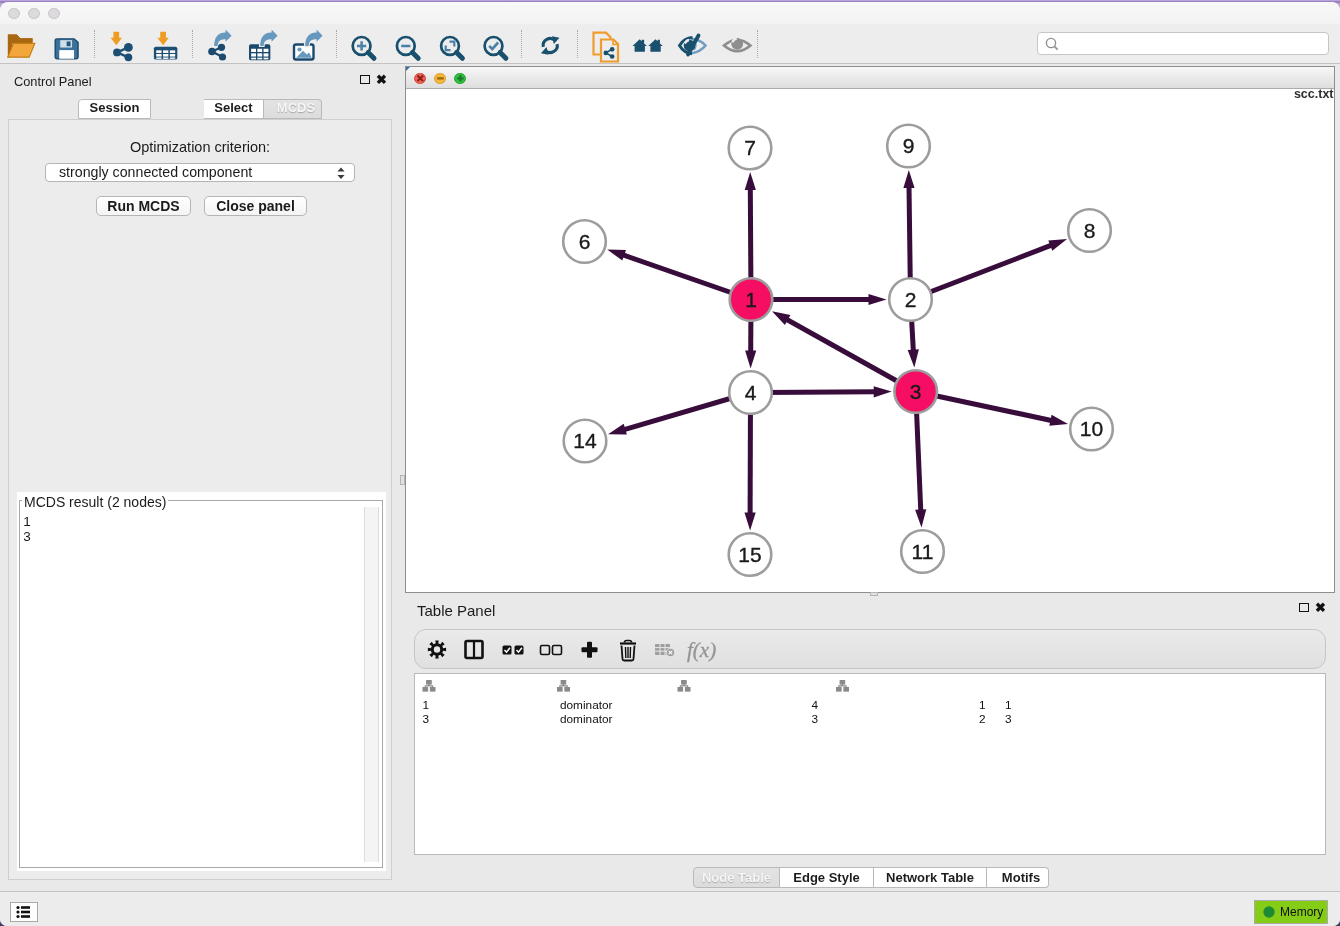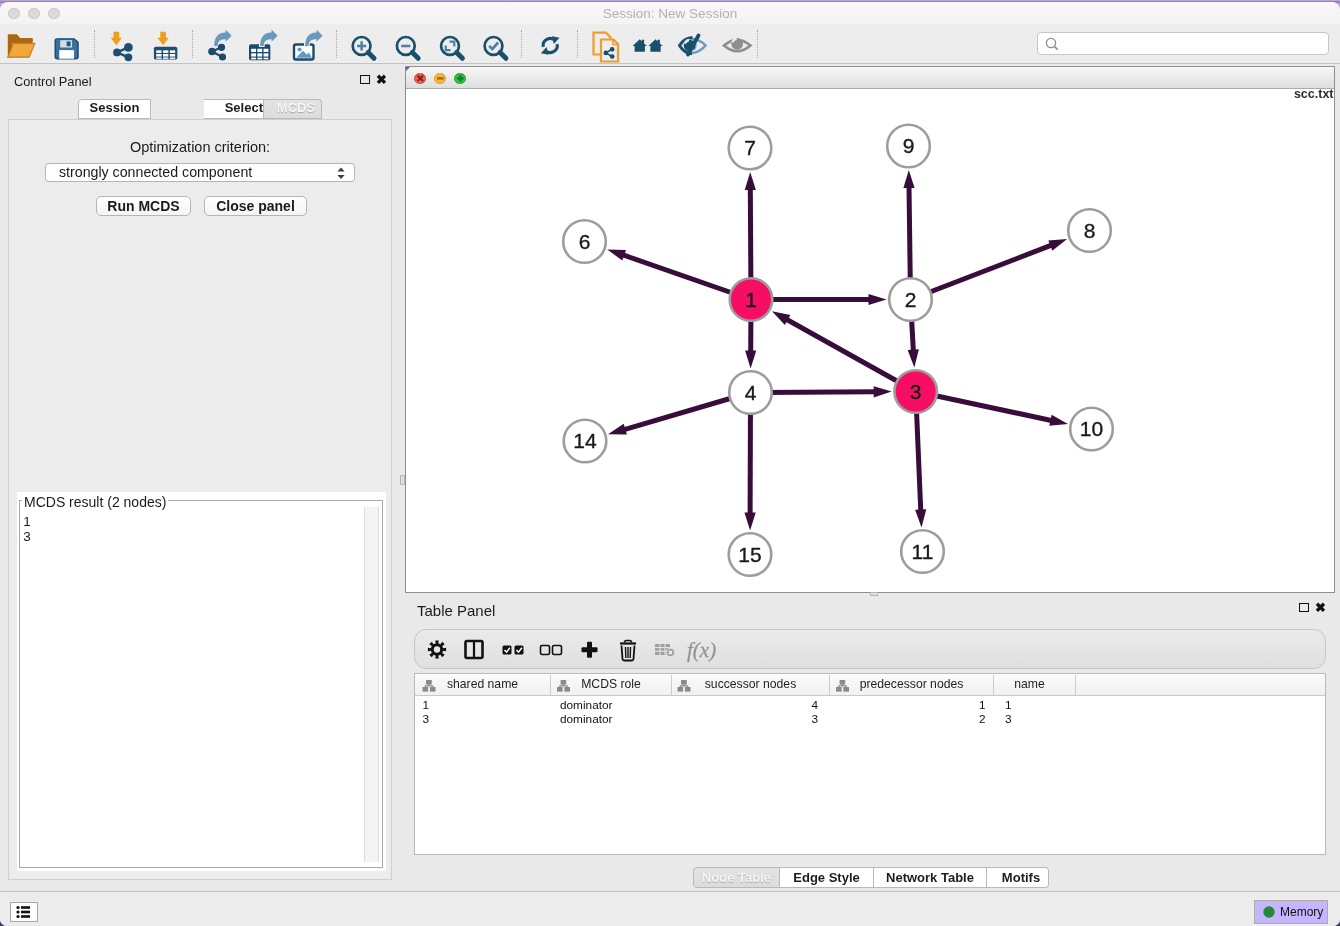--- a/index.html
+++ b/index.html
@@ -49,33 +49,32 @@
 .th-row { position:absolute; left:0; top:1.5px; width:910px; height:21px; background:linear-gradient(#fafafa,#f1f1f1); border-bottom:1px solid #c9c9c9; }
 .th-cell { position:absolute; top:0; height:20px; border-right:1px solid #cccccc; font-size:12.2px; color:#1f1f1f; text-align:center; line-height:19px; }
 .td { position:absolute; font-size:11.8px; color:#111; }
 .tp-tabs { left:693px; top:864.5px; }
 .tp-tabs .tab { height:21.5px; line-height:19.5px; font-size:13px; font-weight:bold; }
 .tp-tabs .tab.first { border-radius:4px 0 0 4px; }
 .tp-tabs .tab.last { border-radius:0 4px 4px 0; }
 
 .statusbar { position:absolute; left:0; top:889px; width:1340px; height:35px; background:#ececec; border-top:1px solid #c2c2c2; }
 .list-btn { position:absolute; left:10px; top:10px; width:28px; height:20px; background:#fdfdfd; border:1px solid #a9a9a9; }
-.mem-btn { position:absolute; left:1254px; top:8px; width:74px; height:24px; background:#c4b5fd; border:1px solid #ababab; font-size:12px; color:#111; }
+.mem-btn { position:absolute; left:1254px; top:8px; width:74px; height:24px; background:#84cc16; border:1px solid #ababab; font-size:12px; color:#111; }
 .graph text { stroke:#1a1a1a; stroke-width:0.35px; }
 </style>
 </head>
 <body>
 <div class="topline"></div>
 <div id="app">
 
   <div class="titlebar">
     <div class="tdot" style="left:8px;"></div>
     <div class="tdot" style="left:28px;"></div>
     <div class="tdot" style="left:48px;"></div>
-    <div class="title-text">Session: New Session</div>
   </div>
 
   <div class="toolbar">
     <svg width="780" height="40" style="position:absolute;left:0;top:0;">
         <g transform="translate(5.55,3.0) scale(1.125,1.26)">
 <path d="M2 6 L10 6 L13 9 L24 9 L24 13 L6 13 Z" fill="#a96712"></path>
 <path d="M2 6 L2 24 L6 24 L6 12 L24 12 L24 9 L13 9 L10 6 Z" fill="#a96712"></path>
 <path d="M7 13 L26 13 L21 24 L2 24 Z" fill="#f3a63c" stroke="#c47c14" stroke-width="1"></path>
 </g>
         <g transform="translate(54.3,14.0) scale(0.987,0.865)">
@@ -214,21 +213,21 @@
       </svg>
     </div>
   </div>
 
   <div class="cp-header-text">Control Panel</div>
   <div class="wicon cp-float"></div>
   <div class="wicon cp-close">✖</div>
   <div class="tabs cp-tabs">
     <div class="tab first" style="width:73px;">Session</div>
     <div class="tab" style="width:53px;margin-top:26px;">Style</div>
-    <div class="tab" style="width:60px;text-align:right;">Select</div>
+    <div class="tab" style="width:60px;">Select</div>
     <div class="tab last sel" style="width:58px;">MCDS</div>
   </div>
   <div class="cp-content">
     <div class="opt-label">Optimization criterion:</div>
     <div class="cp-select">strongly connected component
       <svg width="10" height="13" style="position:absolute;right:8px;top:2.5px;">
         <polygon points="5,0.5 8.6,4.6 1.4,4.6" fill="#3c3c3c"></polygon>
         <polygon points="5,12 8.6,7.9 1.4,7.9" fill="#3c3c3c"></polygon>
       </svg>
     </div>
@@ -345,27 +344,20 @@
           <line x1="0" y1="7.2" x2="15" y2="7.2" stroke="#e9e9e9" stroke-width="1"></line>
 <line x1="5" y1="0" x2="5" y2="11" stroke="#e9e9e9" stroke-width="1"></line>
           <line x1="10" y1="0" x2="10" y2="11" stroke="#e9e9e9" stroke-width="1"></line>
 <circle cx="15.5" cy="8.5" r="4.2" fill="#9b9b9b" stroke="#e4e4e4" stroke-width="1"></circle>
 <path d="M13.8 6.8 l3.4 3.4 M17.2 6.8 l-3.4 3.4" stroke="#fff" stroke-width="1.2"></path>
         </g>
         <text x="272" y="27" font-family="'Liberation Serif',serif" font-style="italic" font-size="21" fill="#949494" stroke="#949494" stroke-width="0.3">f(x)</text>
       </svg>
   </div>
   <div class="tp-table">
-    <div class="th-row">
-      <div class="th-cell" style="left:0;width:136px;">shared name</div>
-      <div class="th-cell" style="left:136.5px;width:120px;">MCDS role</div>
-      <div class="th-cell" style="left:257px;width:158px;">successor nodes</div>
-      <div class="th-cell" style="left:415.5px;width:163px;">predecessor nodes</div>
-      <div class="th-cell" style="left:579px;width:82px;"><span style="position:relative;left:-5px;">name</span></div>
-    </div>
     <svg width="700" height="22" style="position:absolute;left:0;top:0;">
         <g transform="translate(8,6.5)" fill="#8a8a8a" stroke="#8a8a8a">
 <rect x="3.6" y="0" width="4.6" height="3.6"></rect>
 <rect x="0" y="7" width="4.6" height="3.6"></rect>
 <rect x="7.4" y="7" width="4.6" height="3.6"></rect>
 <path d="M5.9 3.6 L5.9 5.4 M2.3 7 L2.3 5.4 L9.7 5.4 L9.7 7" fill="none" stroke-width="1.1"></path>
 </g>
         <g transform="translate(142.5,6.5)" fill="#8a8a8a" stroke="#8a8a8a">
 <rect x="3.6" y="0" width="4.6" height="3.6"></rect>
 <rect x="0" y="7" width="4.6" height="3.6"></rect>

